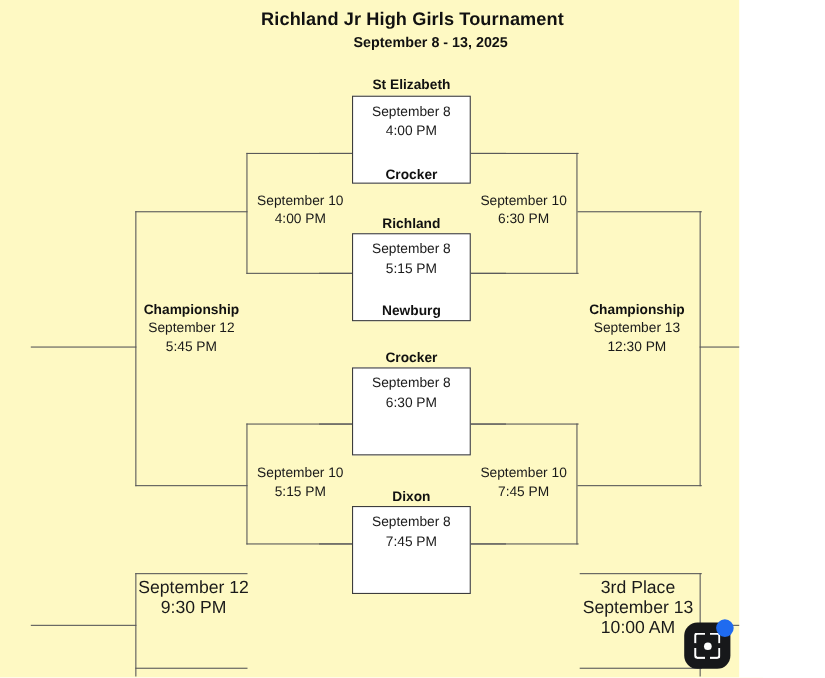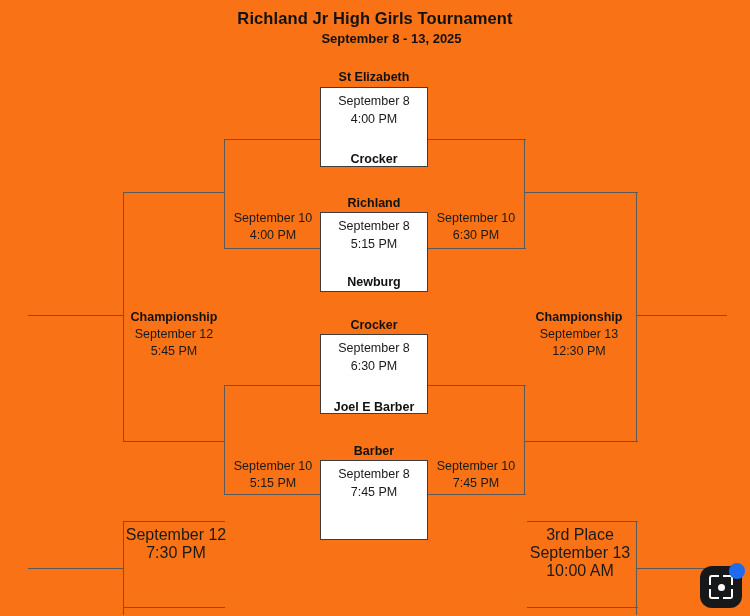--- a/index.html
+++ b/index.html
@@ -8,24 +8,24 @@
     background: #ffffff;
   }
   body {
     font-family: "Liberation Sans", sans-serif;
     color: #1a1a1a;
     -webkit-font-smoothing: antialiased;
   }
 
   #bracket-page {
     position: relative;
-    width: 750px;
+    width: 672px;
     height: 616px;
     overflow: hidden;
-    background: #f97316;
+    background: #fef9c3;
   }
 
   
   .title-block {
     position: absolute;
     left: 0;
     top: 8px;
     width: 750px;
     text-align: center;
   }
@@ -107,21 +107,20 @@
     color: #111111;
     z-index: 4;
   }
 
   
   .round-label {
     position: absolute;
     text-align: center;
     z-index: 4;
     background: transparent;
-    margin-top: 36px;
   }
   .round-label .rl-name {
     font-size: 12.5px;
     font-weight: bold;
     line-height: 17px;
     color: #111111;
   }
   .round-label .rl-date {
     font-size: 12.5px;
     line-height: 17px;
@@ -249,23 +248,22 @@
     <div class="seed-date">September 8</div>
     <div class="seed-time">5:15 PM</div>
   </div>
   <div class="team-bottom" style="left:299px; top:275px;">Newburg</div>
 
   <div class="team-top" style="left:299px; top:318px;">Crocker</div>
   <div class="game-box" style="left:320px; top:334px;">
     <div class="seed-date">September 8</div>
     <div class="seed-time">6:30 PM</div>
   </div>
-  <div class="team-bottom" style="left:299px; top:400px;">Joel E Barber</div>
-
-  <div class="team-top" style="left:299px; top:444px;">Barber</div>
+
+  <div class="team-top" style="left:299px; top:444px;">Dixon</div>
   <div class="game-box" style="left:320px; top:460px;">
     <div class="seed-date">September 8</div>
     <div class="seed-time">7:45 PM</div>
   </div>
 
   <div class="round-label" style="left:213px; top:174px; width:120px;">
     <div class="rl-date">September 10</div>
     <div class="rl-time">4:00 PM</div>
   </div>
 
@@ -295,21 +293,21 @@
     <div class="rl-date">September 13</div>
     <div class="rl-time">12:30 PM</div>
   </div>
 
   <div class="vline" style="left:123px; top:521px; height:94px;"></div>
   <div class="hline" style="left:123px; top:521px; width:102px;"></div>
   <div class="hline" style="left:123px; top:607px; width:102px;"></div>
   <div class="hline" style="left:28px; top:568px; width:96px;"></div>
   <div class="place-box" style="left:124px; top:526px;">
     <div class="rl-date">September 12</div>
-    <div class="rl-time">7:30 PM</div>
+    <div class="rl-time">9:30 PM</div>
   </div>
 
   <div class="vline" style="left:636px; top:521px; height:94px;"></div>
   <div class="hline" style="left:527px; top:521px; width:111px;"></div>
   <div class="hline" style="left:527px; top:607px; width:111px;"></div>
   <div class="hline" style="left:636px; top:568px; width:91px;"></div>
   <div class="place-box" style="left:528px; top:526px;">
     <div class="rl-name">3rd Place</div>
     <div class="rl-date">September 13</div>
     <div class="rl-time">10:00 AM</div>

